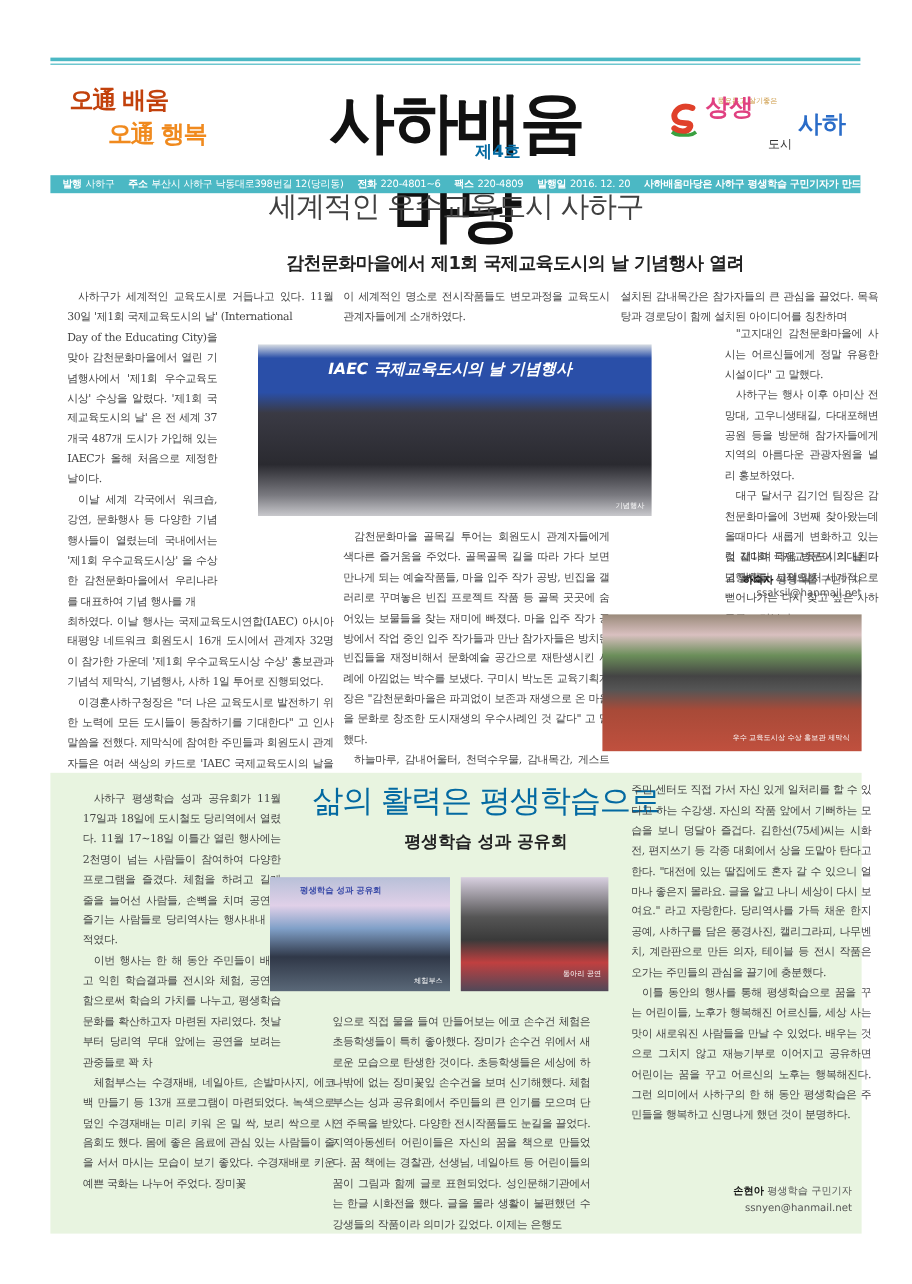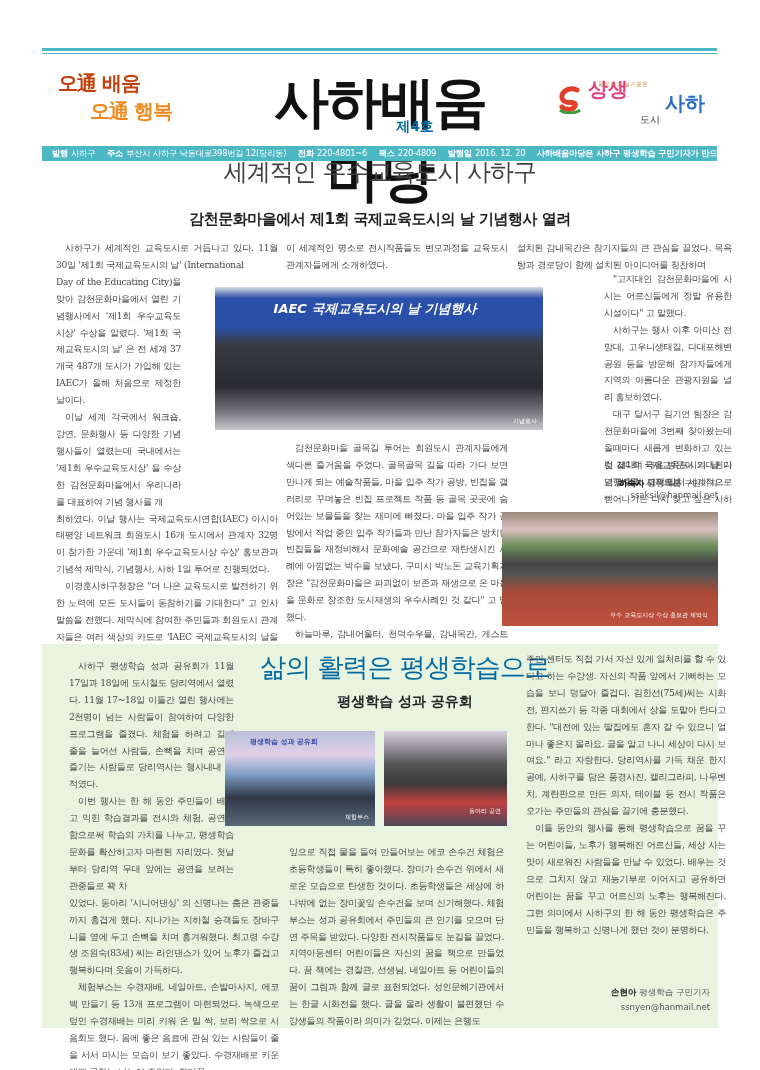--- a/index.html
+++ b/index.html
@@ -12,41 +12,41 @@
   .masthead { left: 250px; top: 66px; width: 260px; text-align: center; font-family: "DejaVu Sans", sans-serif; font-weight: bold; font-size: 55px; color: #111; letter-spacing: -2px; }
   .issue { left: 250px; top: 118px; width: 260px; text-align: center; font-family: "DejaVu Sans", sans-serif; font-weight: bold; font-size: 14px; color: #0369a1; padding-left: 70px; }
   .brand-small { left: 598px; top: 80px; font-family: "DejaVu Sans", sans-serif; font-size: 6px; color: #c94; }
   .brand-main { left: 588px; top: 76px; font-family: "DejaVu Sans", sans-serif; font-size: 20px; font-weight: bold; color: #e04080; }
   .brand-dosi { left: 640px; top: 97px; font-family: "DejaVu Sans", sans-serif; font-size: 10px; color: #333; margin-top: 16px; }
   .brand-saha { left: 665px; top: 90px; font-family: "DejaVu Sans", sans-serif; font-size: 20px; font-weight: bold; color: #2a6cc8; }
   .infobar { left: 42px; top: 146px; width: 675px; height: 15px; background: #4bb8c4; color: #fff; font-family: "DejaVu Sans", sans-serif; font-size: 8.3px; line-height: 15px; padding-left: 10px; white-space: nowrap; letter-spacing: -0.2px; }
   .infobar b { font-weight: bold; margin-right: 3px; }
   .infobar span.gap { margin-right: 9px; }
   .h1 { left: 140px; top: 156px; width: 480px; text-align: center; font-family: "DejaVu Serif", serif; font-size: 24px; color: #404040; letter-spacing: -1px; }
-  .h2 { left: 140px; top: 210px; width: 480px; text-align: center; font-family: "DejaVu Sans", sans-serif; font-weight: bold; font-size: 15px; color: #222; letter-spacing: -0.5px; }
+  .h2 { left: 140px; top: 210px; width: 480px; text-align: right; font-family: "DejaVu Sans", sans-serif; font-weight: bold; font-size: 15px; color: #222; letter-spacing: -0.5px; }
   .body { font-family: "DejaVu Serif", serif; font-size: 9.1px; line-height: 16.9px; color: #444; text-align: justify; letter-spacing: -0.3px; margin-left: 14px; }
   .body p { text-indent: 1em; }
   .col1 { left: 42px; top: 240px; width: 222px; }
   .col1 .narrow { width: 125px; }
   .col2 { left: 272px; top: 240px; width: 222px; }
   .col3 { left: 503px; top: 240px; width: 215px; }
   .col2b { left: 272px; top: 440px; width: 222px; }
   .col3b { left: 590px; top: 271px; width: 128px; }
   .photo1 { left: 215px; top: 287px; width: 328px; height: 143px; background: linear-gradient(180deg, #d8dde3 0%, #2a4fa8 8%, #2a4fa8 28%, #3a3a44 40%, #2a2a30 70%, #7a7a80 88%, #c8c8cc 100%); overflow: hidden; }
   .banner1 { left: 40px; top: 12px; width: 240px; height: 20px; color: #fff; font-family: "DejaVu Sans", sans-serif; font-weight: bold; font-size: 13px; text-align: center; line-height: 20px; font-style: italic; }
   .caption { font-family: "DejaVu Sans", sans-serif; font-size: 6px; color: #fff; }
   .byline { font-family: "DejaVu Sans", sans-serif; font-size: 8.5px; color: #555; text-align: right; }
   .byline b { color: #111; }
   .photo2 { left: 502px; top: 512px; width: 216px; height: 114px; background: linear-gradient(180deg, #9a8a7a 0%, #d9c0c0 15%, #6b8e5a 30%, #444 45%, #555 55%, #a84a38 70%, #c0503e 100%); overflow: hidden; }
   .green-box { left: 42px; top: 644px; width: 676px; height: 384px; background: #e8f4e0; }
   .h3 { left: 255px; top: 650px; width: 300px; text-align: center; font-family: "DejaVu Serif", serif; font-size: 26px; color: #0369a1; letter-spacing: -1px; }
   .h4 { left: 255px; top: 693px; width: 300px; text-align: center; font-family: "DejaVu Sans", sans-serif; font-weight: bold; font-size: 14px; color: #222; }
   .col-g1 { left: 55px; top: 658px; width: 210px; }
   .col-g1 .narrow { width: 165px; }
-  .col-g2 { left: 275px; top: 844px; width: 215px; }
+  .col-g2 { left: 263px; top: 844px; width: 215px; }
   .col-g3 { left: 512px; top: 651px; width: 200px; }
   .photo3 { left: 225px; top: 731px; width: 150px; height: 95px; background: linear-gradient(180deg, #b8c0d8 0%, #e0d0e8 25%, #80a0c8 45%, #303848 70%, #5a6878 100%); }
   .photo4 { left: 384px; top: 731px; width: 123px; height: 95px; background: linear-gradient(180deg, #d8d0e0 0%, #555 35%, #3a3a3a 55%, #c04040 75%, #504858 100%); }
   .byline2 { left: 520px; top: 987px; width: 190px; }
 </style>
 </head>
 <body>
 
 <div class="abs topline1"></div>
 <div class="abs topline2"></div>
@@ -128,21 +128,20 @@
 
 <div class="abs green-box"></div>
 <div class="abs h3">삶의 활력은 평생학습으로</div>
 <div class="abs h4">평생학습 성과 공유회</div>
 
 <div class="abs body col-g1">
   <div class="narrow">
     <p>사하구 평생학습 성과 공유회가 11월 17일과 18일에 도시철도 당리역에서 열렸다. 11월 17~18일 이틀간 열린 행사에는 2천명이 넘는 사람들이 참여하여 다양한 프로그램을 즐겼다. 체험을 하려고 길게 줄을 늘어선 사람들, 손뼉을 치며 공연을 즐기는 사람들로 당리역사는 행사내내 북적였다.</p>
     <p>이번 행사는 한 해 동안 주민들이 배우고 익힌 학습결과를 전시와 체험, 공연을 함으로써 학습의 가치를 나누고, 평생학습 문화를 확산하고자 마련된 자리였다. 첫날부터 당리역 무대 앞에는 공연을 보려는 관중들로 꽉 차</p>
   </div>
-  <p style="text-indent:0">있었다. 동아리 '시니어댄싱' 의 신명나는 춤은 관중들까지 흥겹게 했다. 지나가는 지하철 승객들도 장바구니를 옆에 두고 손뼉을 치며 흥겨워했다. 최고령 수강생 조원숙(83세) 씨는 라인댄스가 있어 노후가 즐겁고 행복하다며 웃음이 가득하다.</p>
   <p>체험부스는 수경재배, 네일아트, 손발마사지, 에코백 만들기 등 13개 프로그램이 마련되었다. 녹색으로 덮인 수경재배는 미리 키워 온 밀 싹, 보리 싹으로 시음회도 했다. 몸에 좋은 음료에 관심 있는 사람들이 줄을 서서 마시는 모습이 보기 좋았다. 수경재배로 키운 예쁜 국화는 나누어 주었다. 장미꽃</p>
 </div>
 
 <div class="abs photo3">
   <div class="abs" style="left:25px;top:6px;font-family:'DejaVu Sans',sans-serif;font-size:7px;font-weight:bold;color:#3a4aa8;">평생학습 성과 공유회</div>
   <div class="abs caption" style="right:6px;bottom:4px;">체험부스</div>
 </div>
 <div class="abs photo4">
   <div class="abs caption" style="right:6px;bottom:10px;">동아리 공연</div>
 </div>

